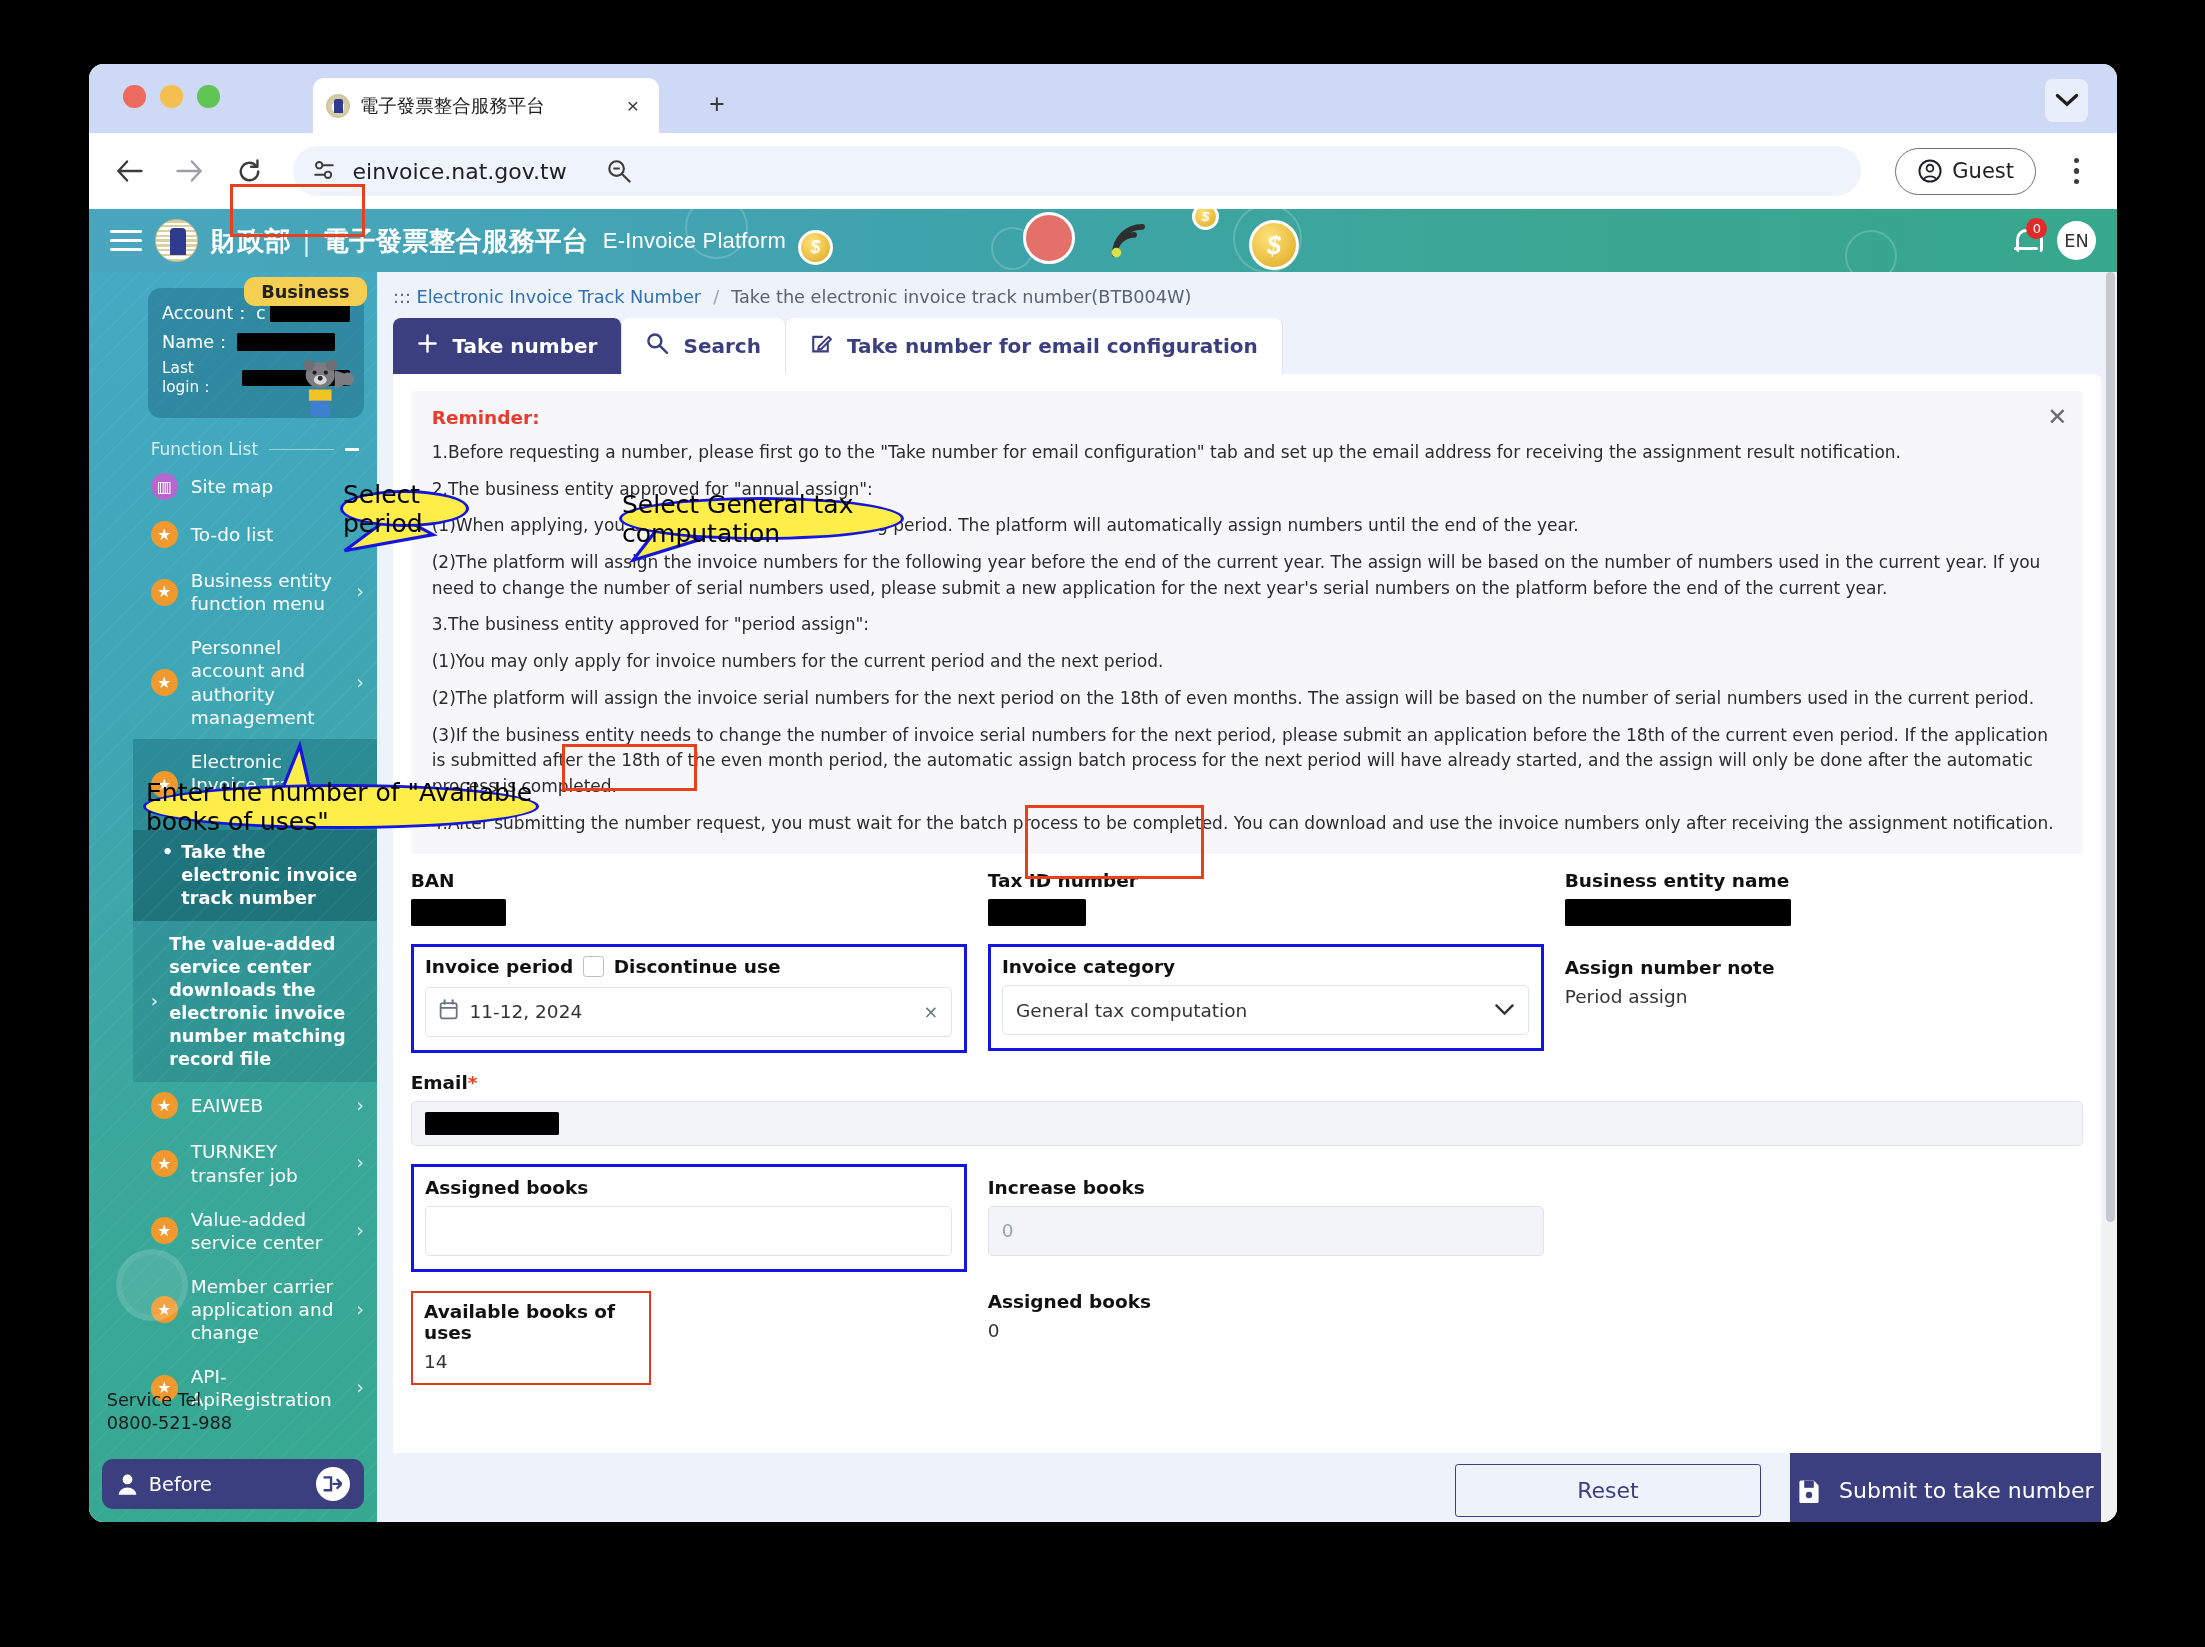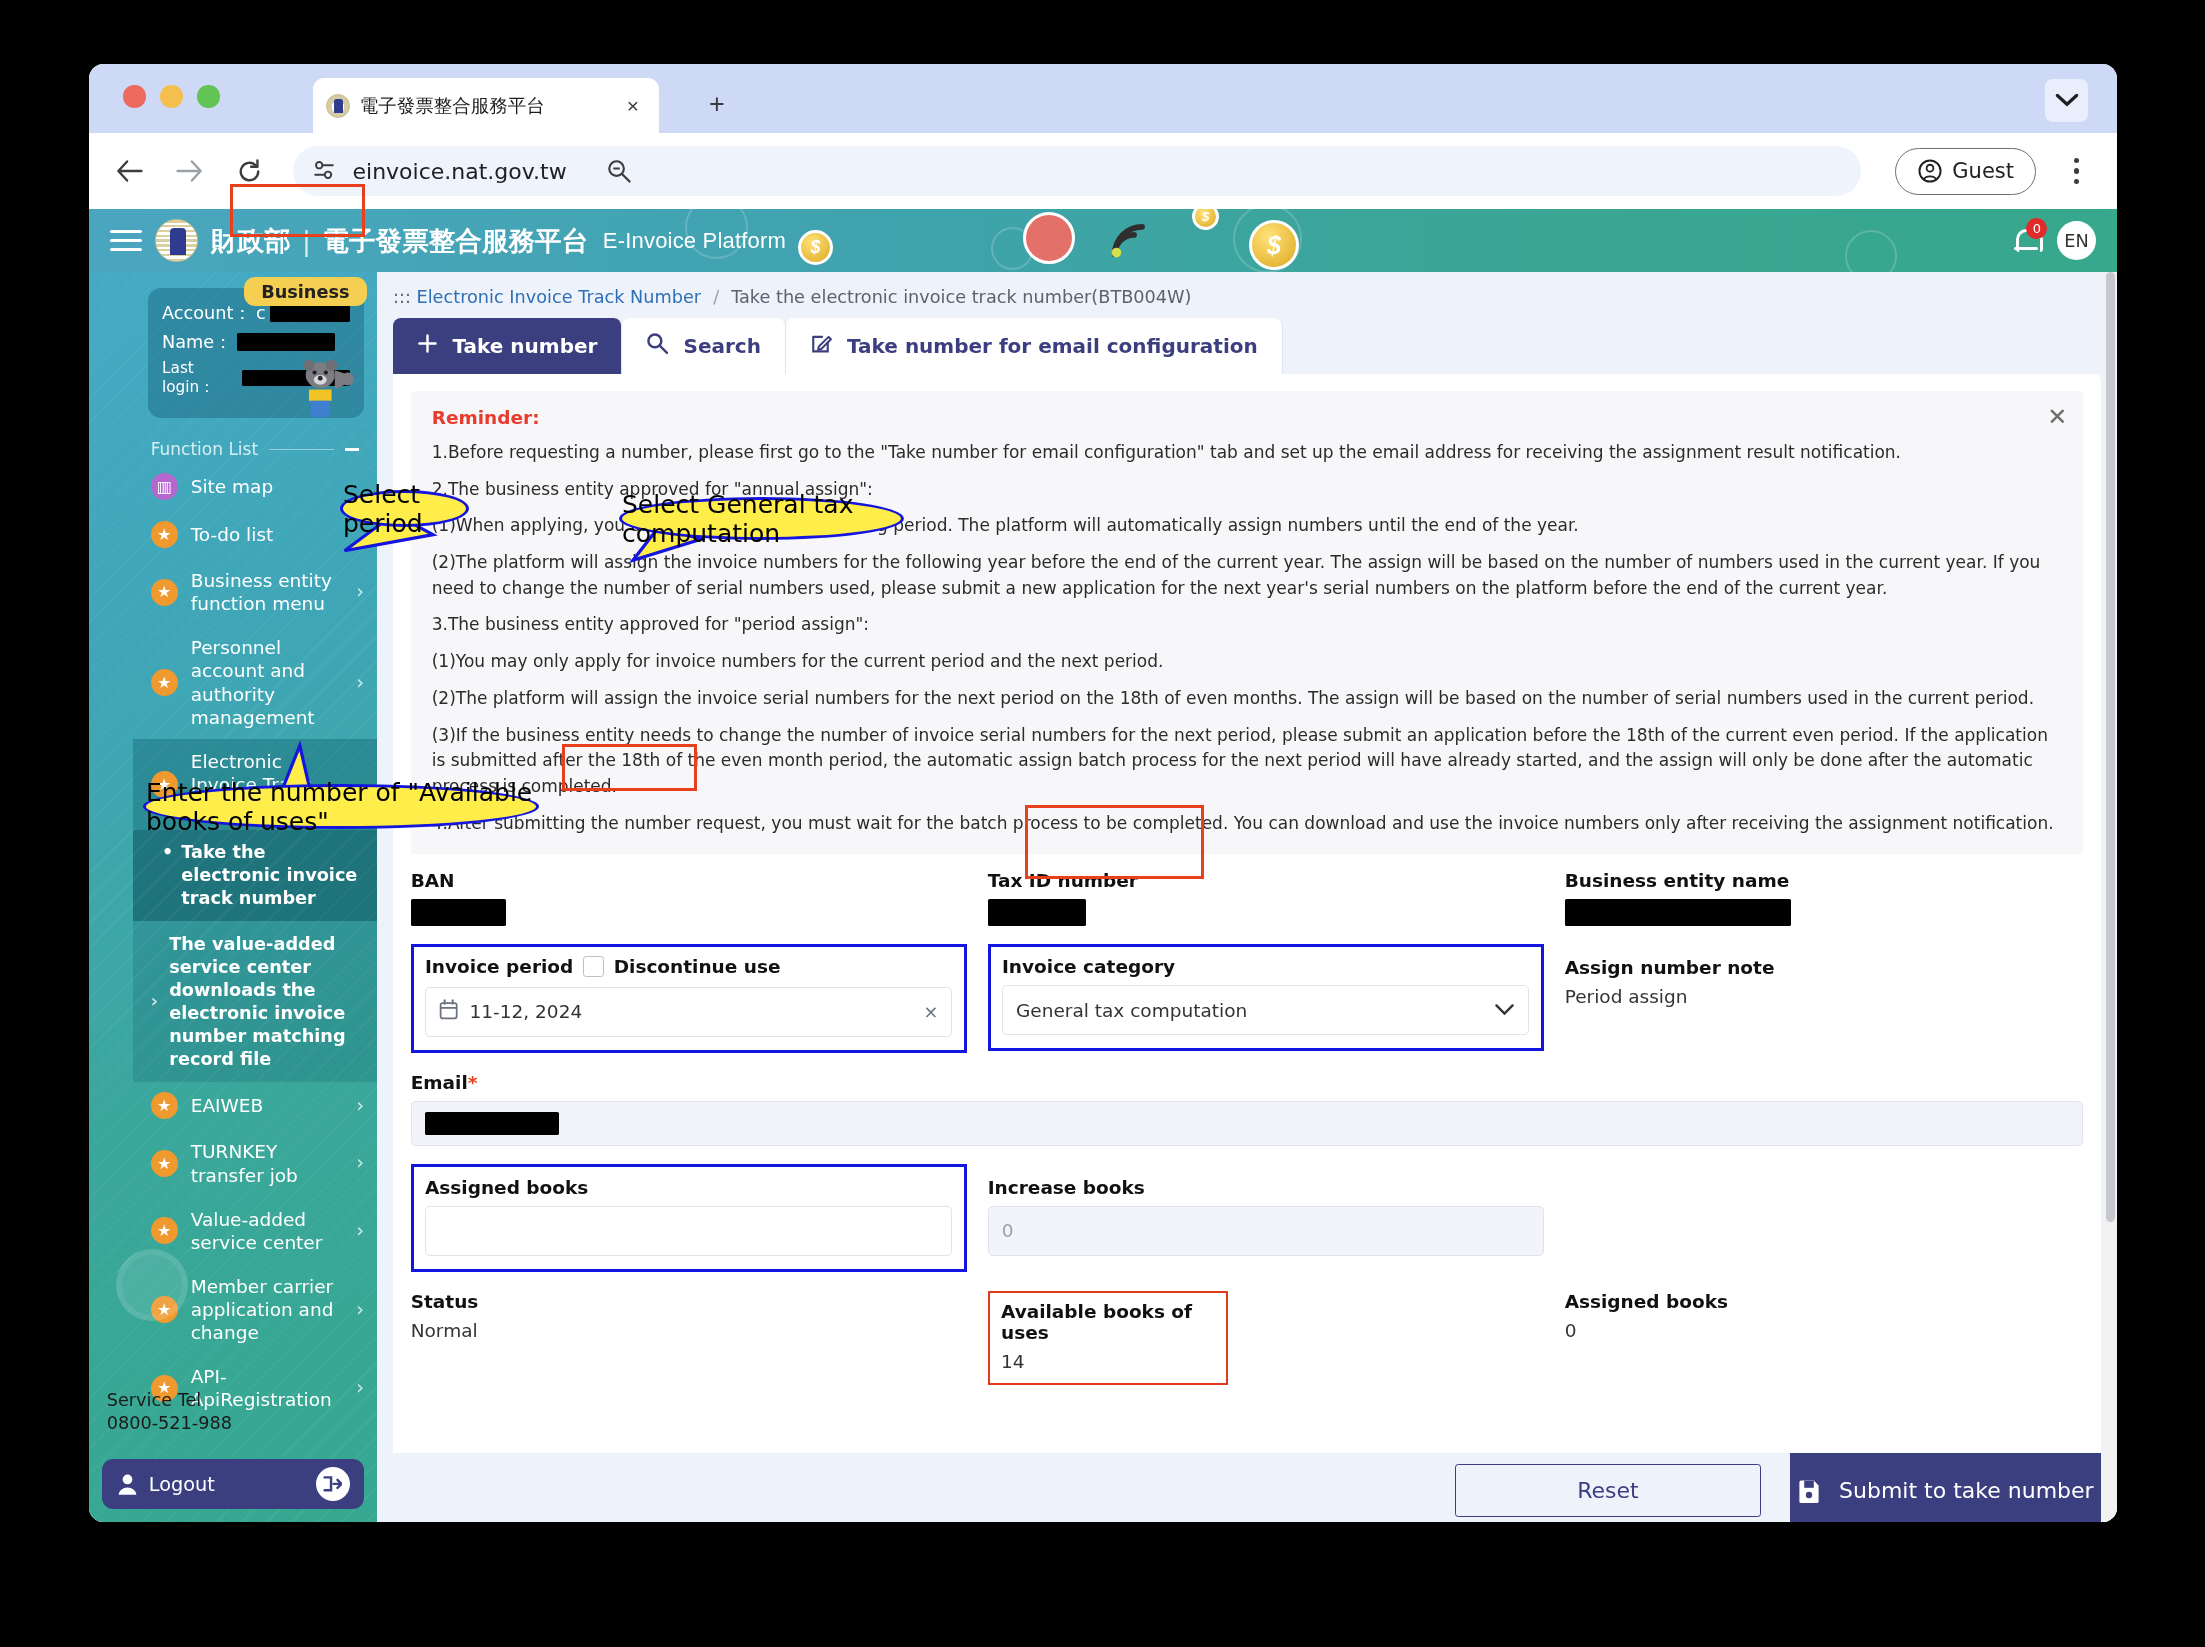--- a/index.html
+++ b/index.html
@@ -523,21 +523,21 @@
         <div class="service-tel">
           <div>Service Tel</div>
           <div>0800-521-988</div>
         </div>
 
         <div class="logout">
           <svg width="21" height="22.6" viewBox="0 0 26 28">
               <circle cx="13" cy="8" r="6" fill="#fff"></circle>
               <path d="M2 27a11 9 0 0 1 22 0z" fill="#fff"></path>
             </svg>
-          <span class="lbl">Logout</span>
+          <span class="lbl">Before</span>
           <span class="circ">
             <svg width="19.3" height="17.7" viewBox="0 0 24 22">
                 <path d="M2 3 h8 v16 h-8" stroke="#3b3f7f" stroke-width="3" fill="none" stroke-linecap="round"></path>
                 <path d="M13 11 h9 M18 6 l5 5 -5 5" stroke="#3b3f7f" stroke-width="3" fill="none" stroke-linecap="round" stroke-linejoin="round"></path>
               </svg>
           </span>
         </div>
       </div>
 
       <div class="main">
@@ -668,24 +668,20 @@
               <div style="padding-top:13px;">
                 <div class="fld-label">Increase books</div>
                 <div class="input readonly">
                   <span class="ph">0</span>
                 </div>
               </div>
               <div></div>
             </div>
 
             <div class="grid3" style="margin-top:19.3px; align-items:start;">
-              <div>
-                <div class="fld-label">Status</div>
-                <div class="fld-value">Normal</div>
-              </div>
               <div class="boxed-red" style="width:240px;">
                 <div class="fld-label">Available books of uses</div>
                 <div class="fld-value">14</div>
               </div>
               <div>
                 <div class="fld-label">Assigned books</div>
                 <div class="fld-value">0</div>
               </div>
             </div>
           </div>

